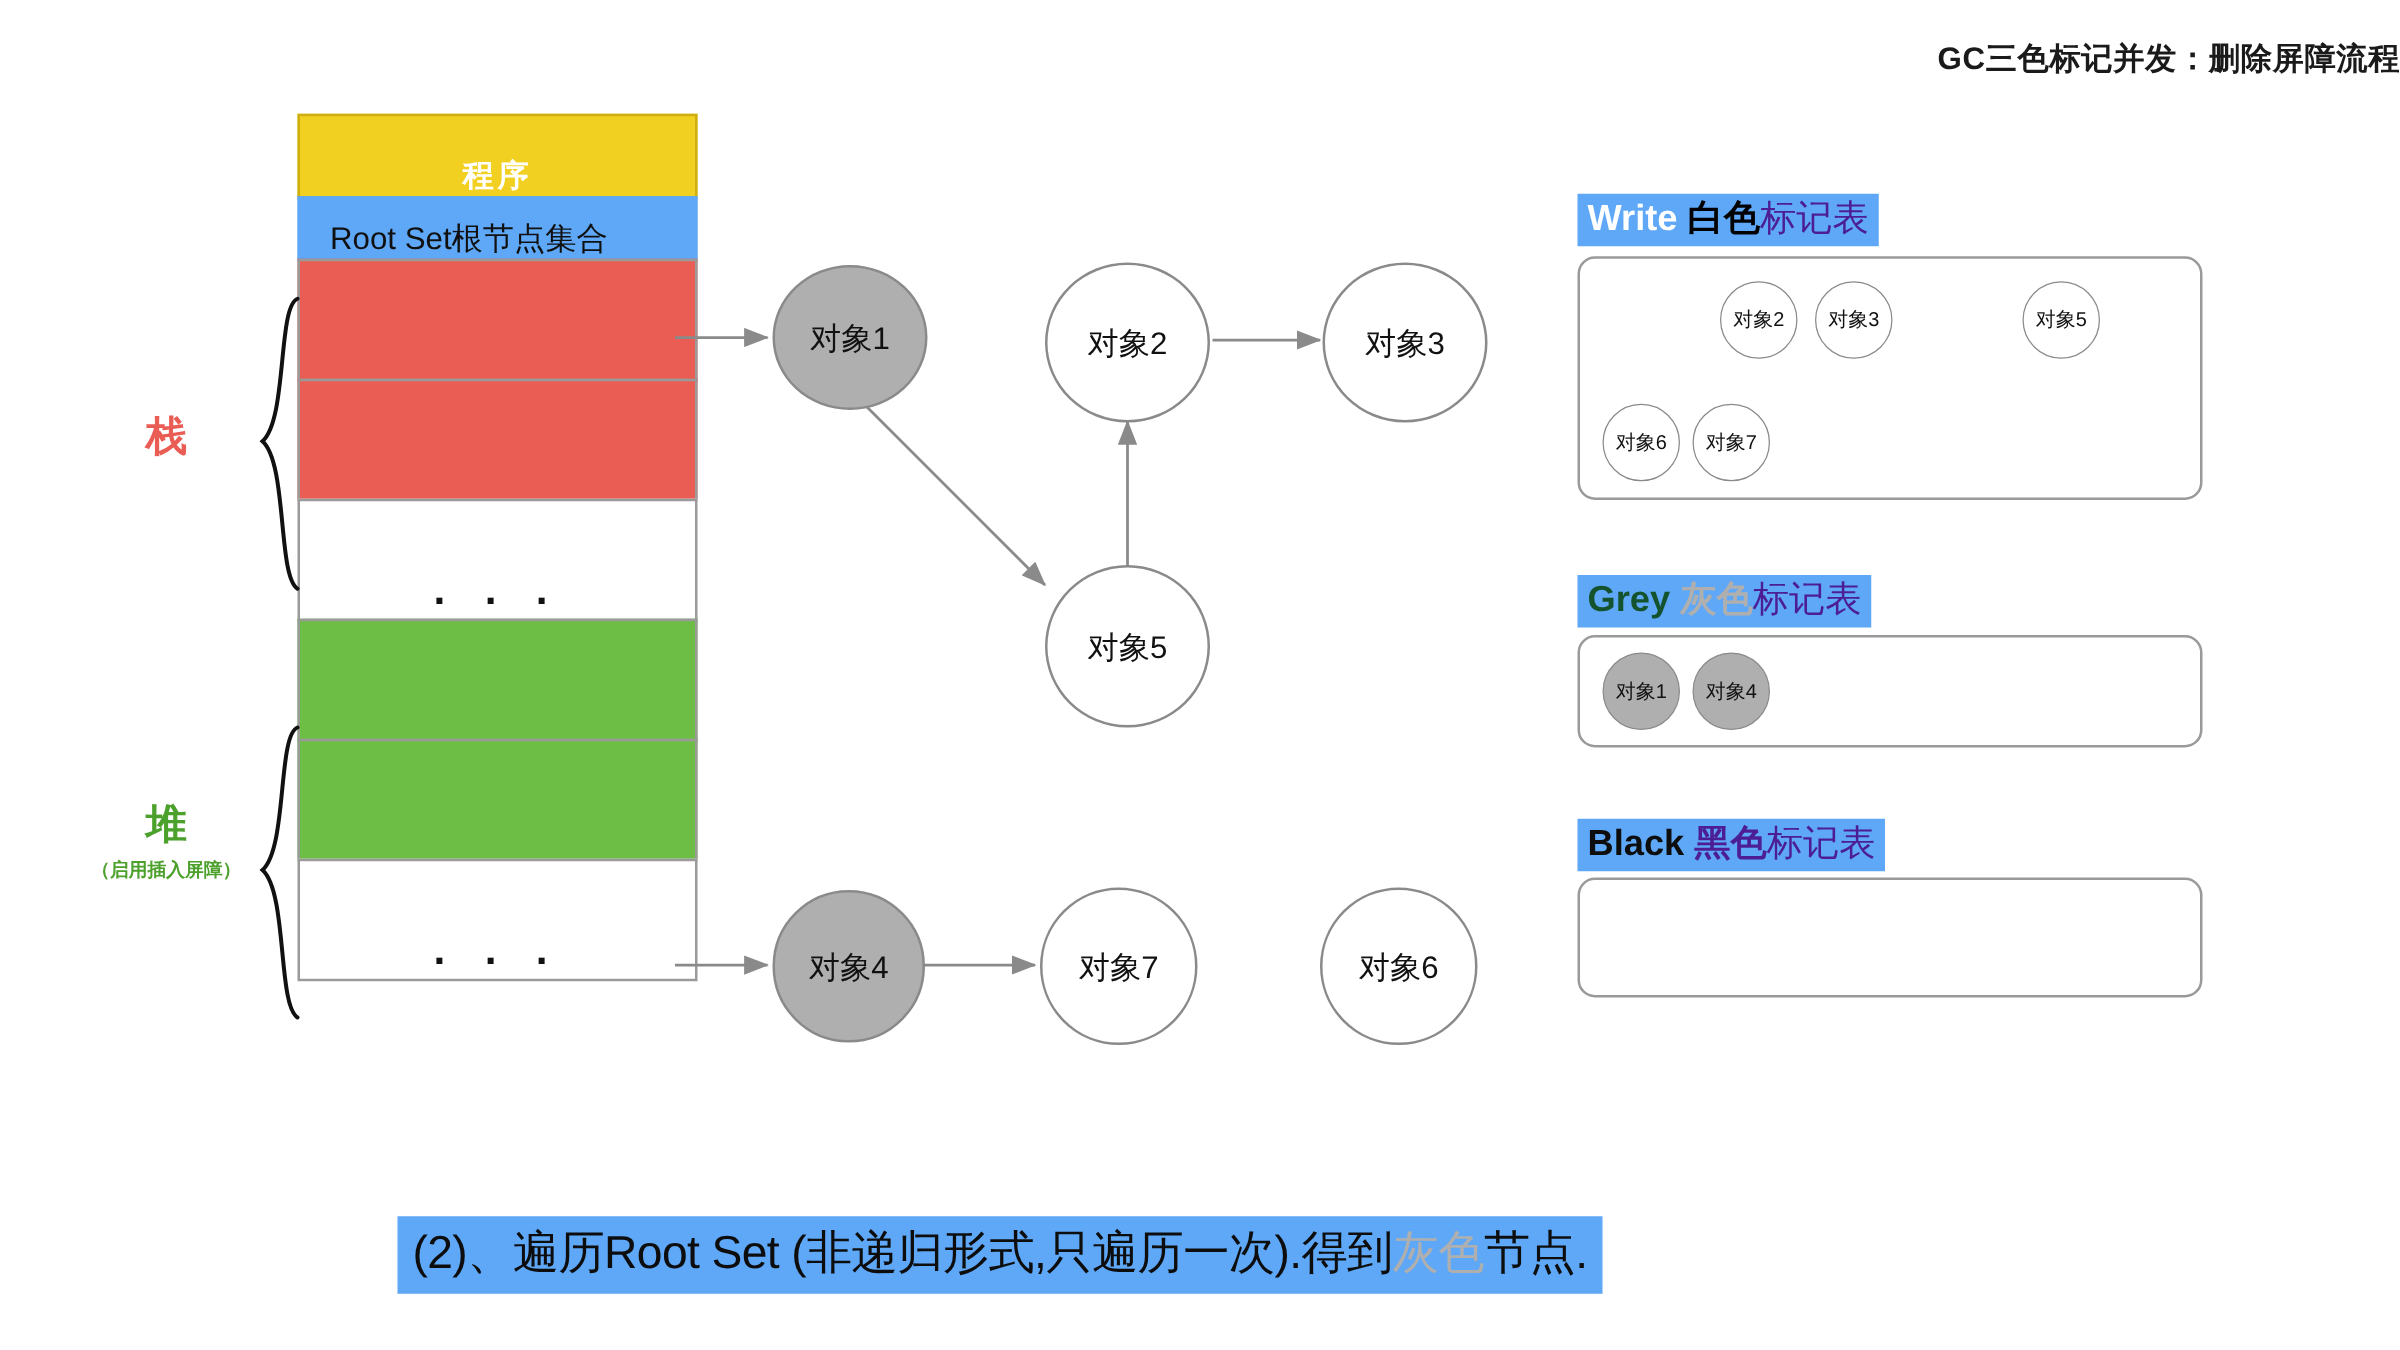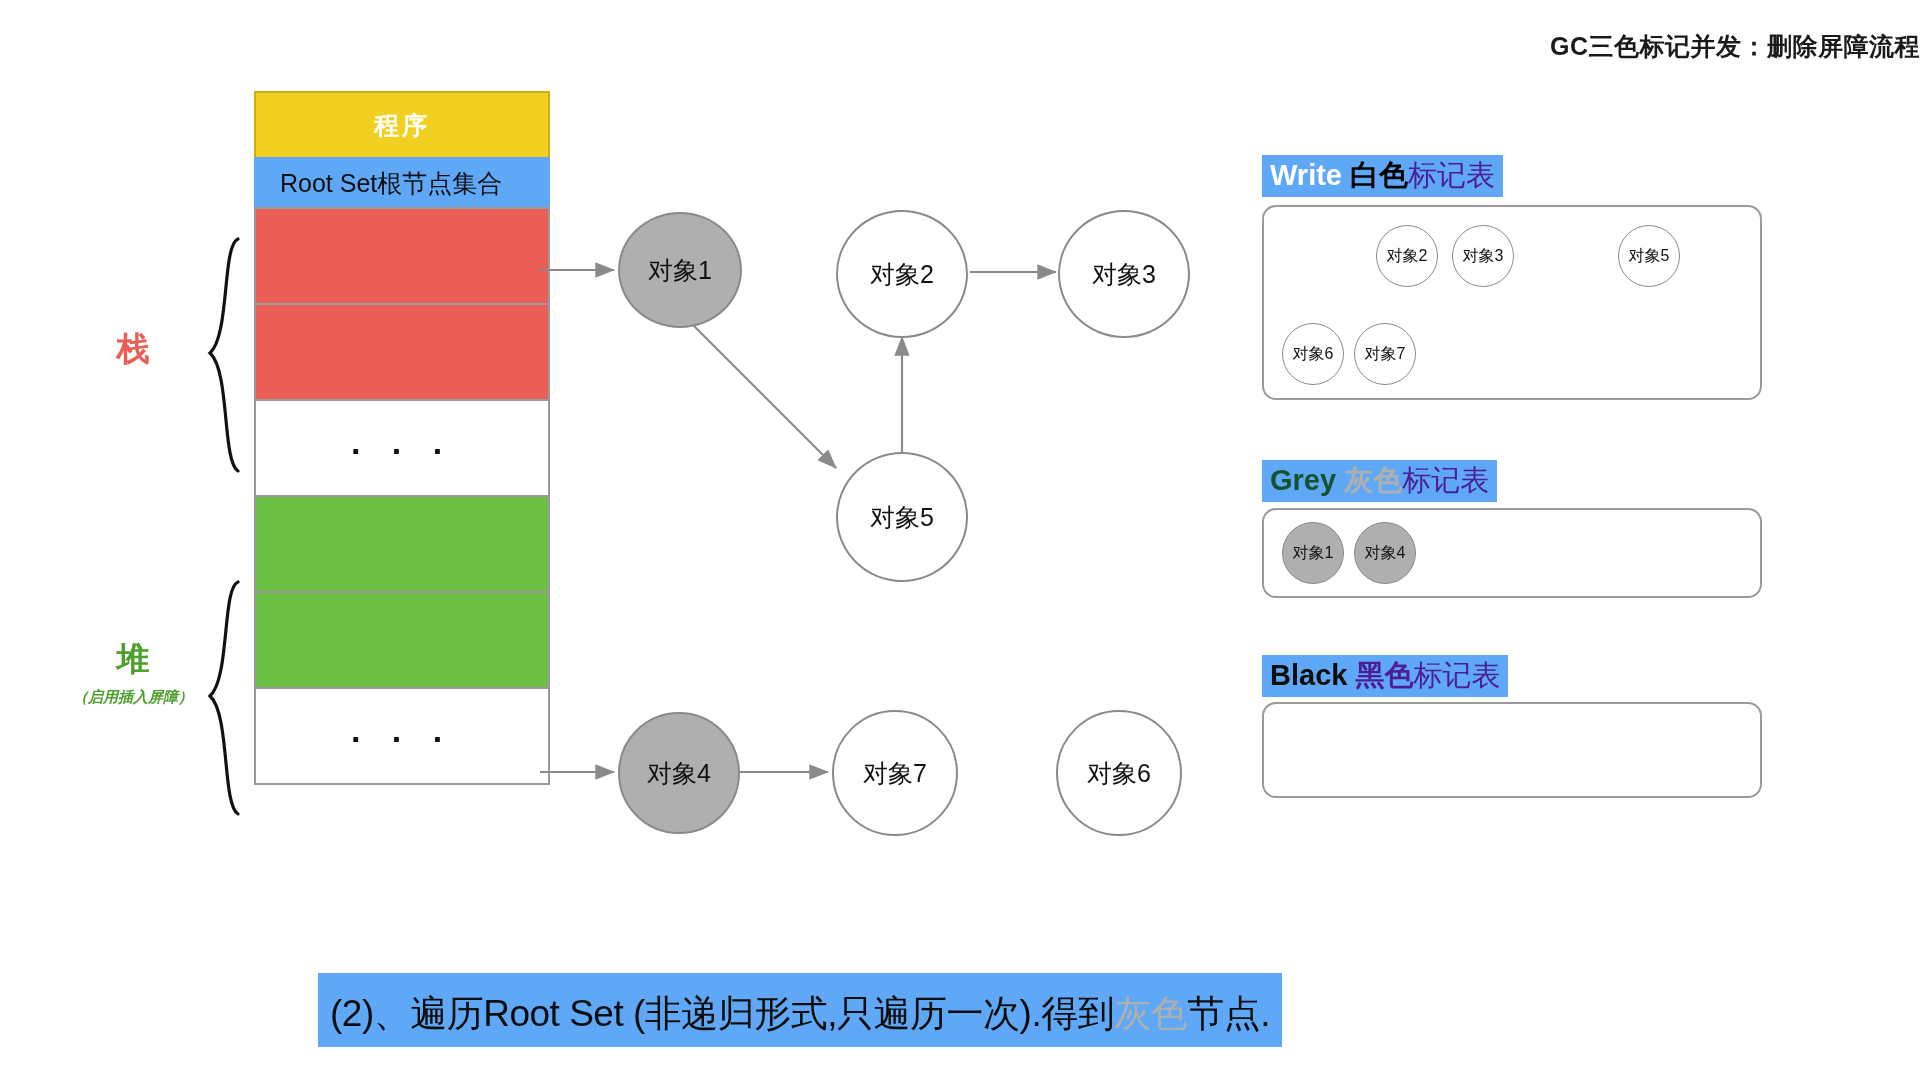--- a/index.html
+++ b/index.html
@@ -22,28 +22,27 @@
     letter-spacing: .5px;
   }
 
   
   #memory-column {
     position: absolute;
     left: 238px; top: 93px;
     width: 300px;
   }
   .mem-cell {
-    width: 296px;
+    width: 320px;
     border: 2px solid #9a9a9a;
     margin-top: -2px;
     display: flex;
-    align-items: center;
+    align-items: flex-end;
     justify-content: center;
     position: relative;
-    margin-left: 16px;
   }
   .mem-program {
     height: 68px;
     background: #F2D022;
     border-color: #cfae12;
     color: #ffffff;
     font-size: 25px;
     font-weight: bold;
     letter-spacing: 3px;
   }
@@ -69,21 +68,21 @@
   
   .brace-svg { position: absolute; }
   .side-label {
     position: absolute;
     text-align: center;
     font-weight: bold;
     line-height: 1.15;
   }
   #stack-label { left: 78px; top: 330px; width: 110px; font-size: 33px; color: #EA5D55; }
   #heap-label  { left: 58px; top: 640px; width: 150px; font-size: 33px; color: #4CA02C; }
-  #heap-sub    { left: 38px; top: 688px; width: 190px; font-size: 15px; color: #4CA02C; font-weight: bold; font-style: italic; }
+  #heap-sub    { left: 38px; top: 688px; width: 190px; font-size: 15px; color: #4CA02C; font-weight: bold; }
 
   
   #object-graph { position: absolute; left: 0; top: 0; width: 1920px; height: 1080px; pointer-events: none; }
   .node {
     position: absolute;
     border: 2px solid #8a8a8a;
     border-radius: 50%;
     display: flex;
     align-items: center;
     justify-content: center;
@@ -125,21 +124,21 @@
     color: #111;
     background: #ffffff;
   }
   .chip.grey { background: #AFAFAF; }
 
   
   #caption {
     position: absolute;
     left: 318px; top: 973px;
     background: #5EA8F7;
-    padding: 16px 12px 8px 12px;
+    padding: 4px 12px 8px 12px;
     font-size: 37px;
     color: #0d0d0d;
     white-space: nowrap;
     letter-spacing: -0.5px;
   }
   #caption .grey-word { color: #AFAFAF; }
 </style>
 </head>
 <body>
 

